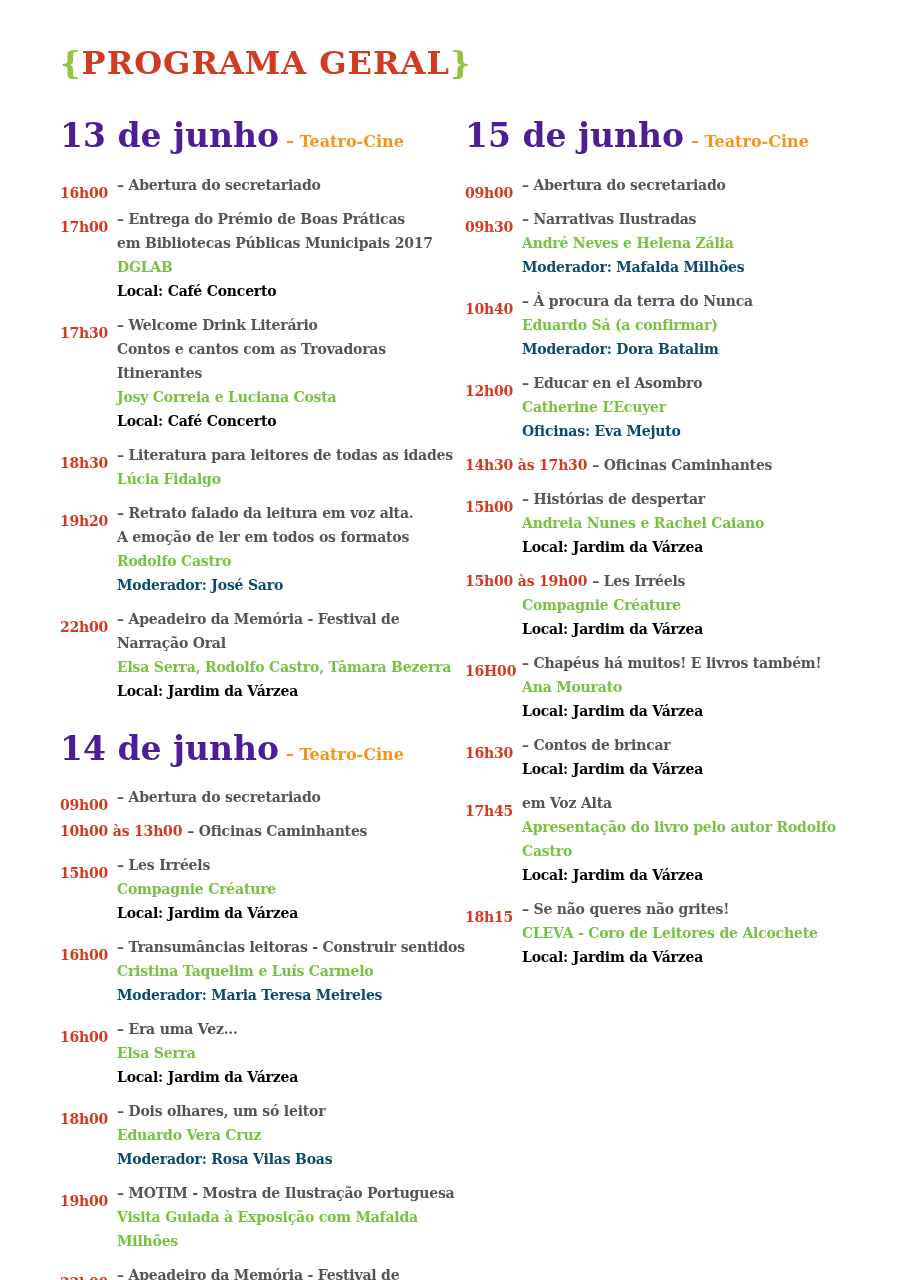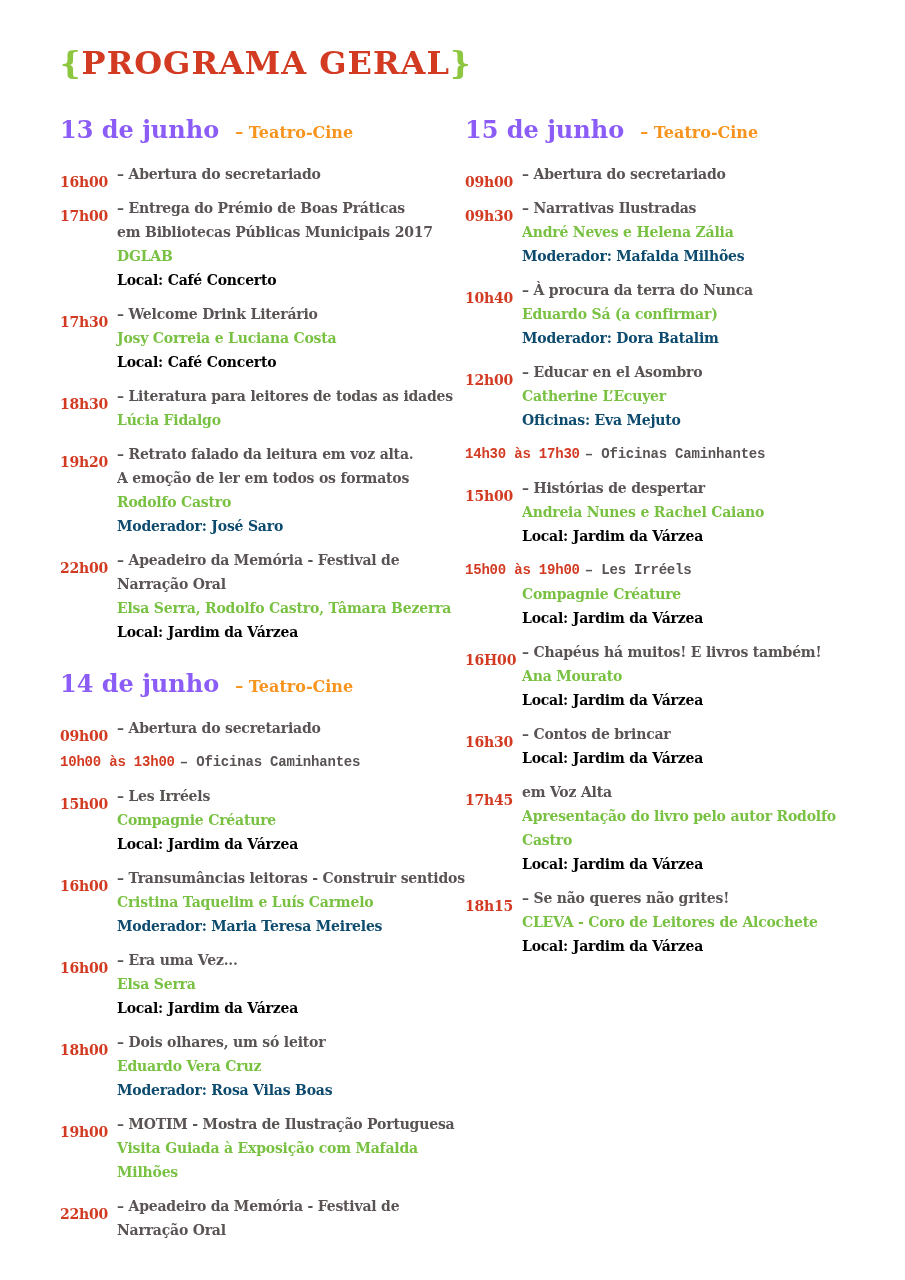--- a/index.html
+++ b/index.html
@@ -20,31 +20,31 @@
   .page-title .brace { color:#8dc63f; font-weight:700; }
 
   
   .columns { display:flex; align-items:flex-start; }
   .col { flex:0 0 405px; }
   .col + .col { flex:1 1 auto; }
 
   
   .section + .section { margin-top:26px; }
   .date-line { margin:0 0 17px 0; line-height:1.2; white-space:nowrap; }
-  .date { color:#8b5cf6; font-size:24px; font-weight:700; }
-  .venue { color:#f7941e; font-size:16px; font-weight:700; margin-left:16px;text-align:right; }
+  .date { color:#4c1d95; font-size:33px; font-weight:700; }
+  .venue { color:#f7941e; font-size:16px; font-weight:700; margin-left:7px;text-align:right; }
 
   
   .entry { position:relative; padding-left:57px; margin-bottom:10px; }
   .line { font-size:14px; line-height:24px; letter-spacing:-0.2px; }
   .time { color:#d23a22; font-weight:700; white-space:nowrap; }
   .entry:not(.inline) > .lines > .line:first-child > .time {
     position:absolute; left:0; top:8px; line-height:24px;
   }
-  .entry.inline > .lines > .line:first-child { margin-left:-57px;font-family:Liberation Mono, monospace; }
+  .entry.inline > .lines > .line:first-child { margin-left:-57px; }
   .entry.inline .time { margin-right:5px; }
 
   .t-title     { color:#5a5353; }
   .t-green     { color:#79c143; }
   .t-moderator { color:#0c4a6e; }
   .t-local     { color:#000000; }
 </style>
 </head>
 <body>
 
@@ -74,20 +74,21 @@
   <div class="line"><span class="line-text t-green">DGLAB</span></div>
 
   <div class="line"><span class="line-text t-local">Local: Café Concerto</span></div>
 </div>
   </div>
 
   <div class="entry">
     <div class="lines">
   <div class="line"><span class="time">17h30</span><span class="line-text t-title">– Welcome Drink Literário</span></div>
 
+  <div class="line"><span class="line-text t-title">Contos e cantos com as Trovadoras Itinerantes</span></div>
 
   <div class="line"><span class="line-text t-green">Josy Correia e Luciana Costa</span></div>
 
   <div class="line"><span class="line-text t-local">Local: Café Concerto</span></div>
 </div>
   </div>
 
   <div class="entry">
     <div class="lines">
   <div class="line"><span class="time">18h30</span><span class="line-text t-title">– Literatura para leitores de todas as idades</span></div>

